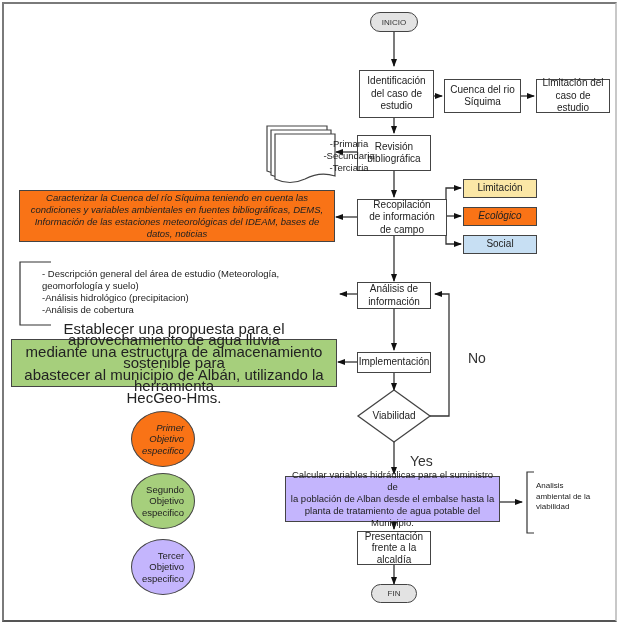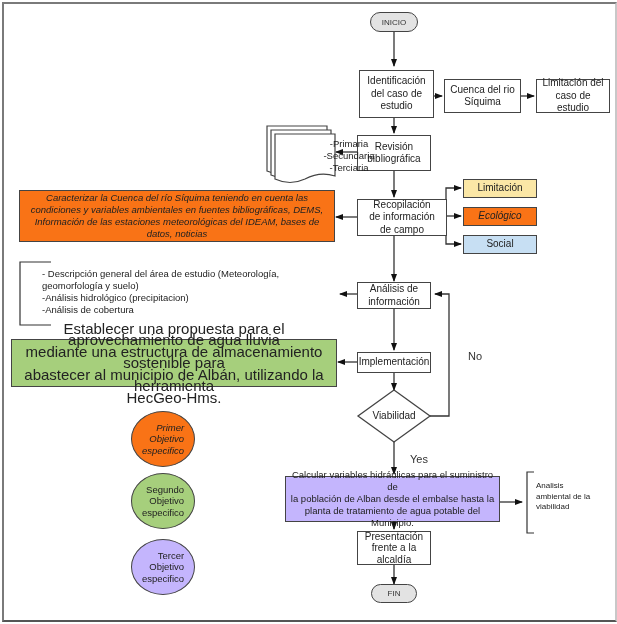--- a/index.html
+++ b/index.html
@@ -16,21 +16,21 @@
           font-size: 8px; color: #333; }
   .green-light { background: #f97316; font-style: italic; }
   .green-mid { background: #a6cf7c; }
   .green-dark { background: #c4b5fd; }
   .yellow { background: #fbe7a6; }
   .blue { background: #c7dff3; }
   .ellipse { position: absolute; box-sizing: border-box; border: 1.3px solid #444; border-radius: 50%;
              display: flex; align-items: center; justify-content: center; text-align: right;
              font-size: 10px; line-height: 12.5px; white-space: pre-line; }
   .free { position: absolute; font-size: 9.5px; line-height: 12.5px; white-space: pre-line; }
-  .label { position: absolute; font-size: 11px; color: #333; padding-left: 24px; }
+  .label { position: absolute; font-size: 14px; color: #333; padding-left: 24px; }
   .diamond-text { position: absolute; font-size: 10px; text-align: center; }
 </style>
 </head>
 <body>
 
 <div id="frame"></div>
 
 <svg id="lines" viewBox="0 0 617 624">
   <defs>
     <marker id="arr" markerWidth="8" markerHeight="8" refX="7" refY="4" orient="auto" markerUnits="userSpaceOnUse">

